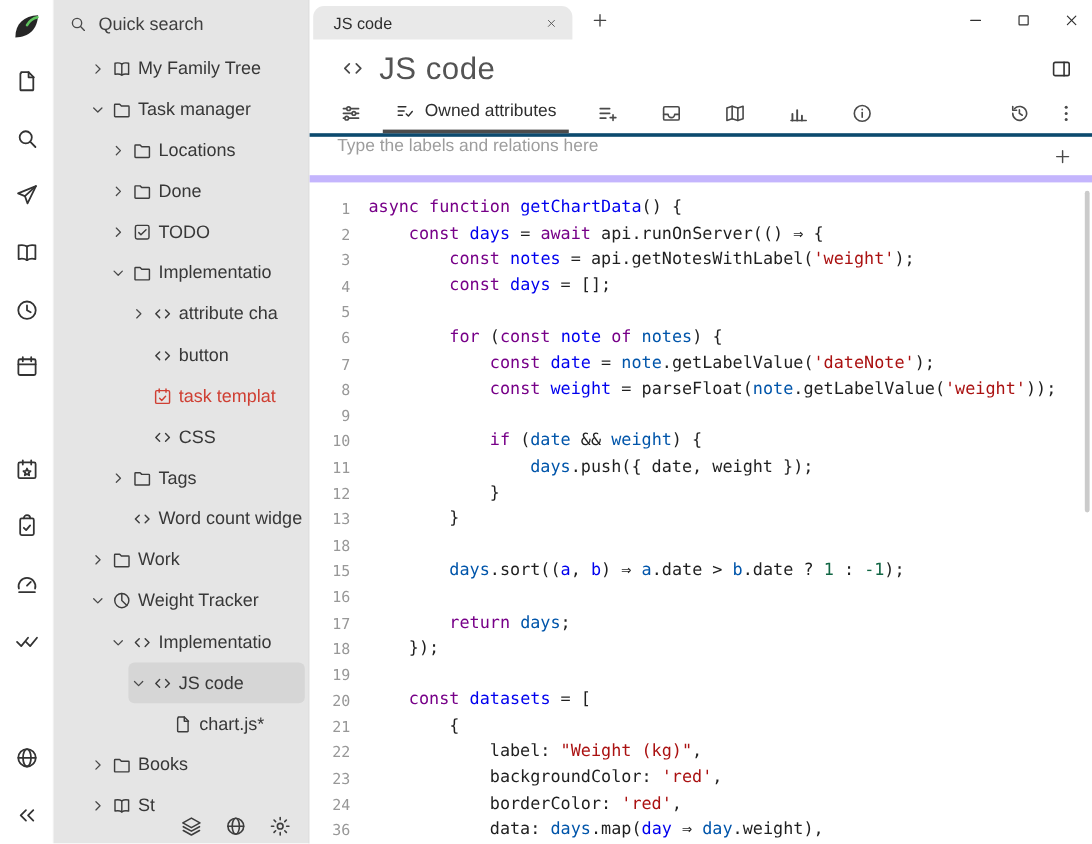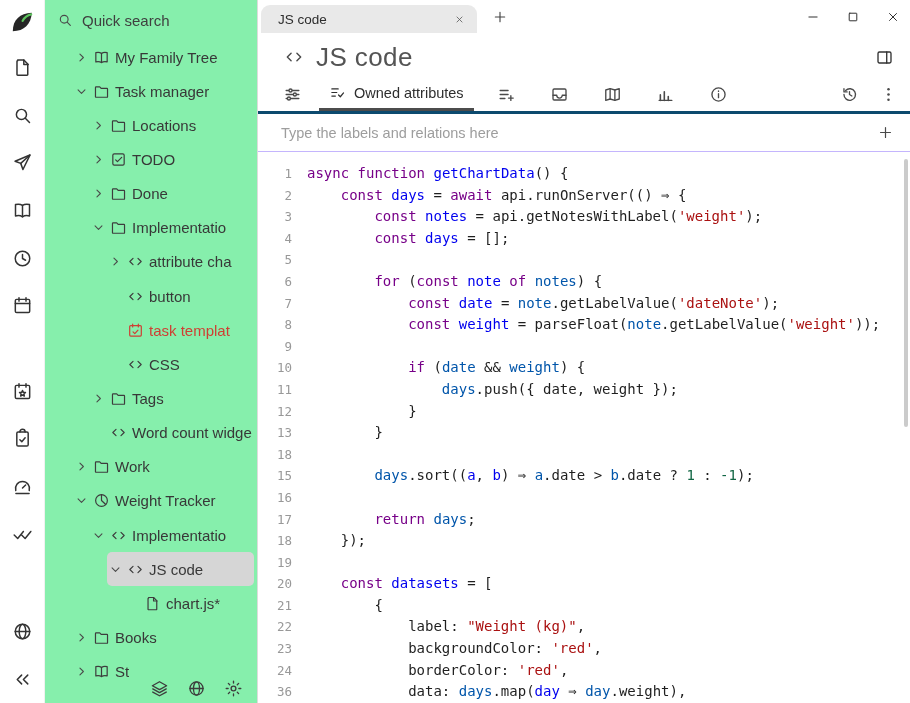--- a/index.html
+++ b/index.html
@@ -12,21 +12,21 @@
                   align-items:center; background:#fff; border-right:1px solid #f0f0f0; }
   .ab-icon { width:45px; height:47.6px; display:flex; align-items:center; justify-content:center;
              color:#333; cursor:pointer; }
   .ab-icon svg { width:21px; height:21px; }
   .ab-icon[data-icon="logo"] { height:44px; }
   .ab-icon[data-icon="logo"] svg { width:26px; height:26px; }
   .ab-gap { height:38px; }
   .ab-flex { flex:1; }
 
   
-  .tree-panel { width:213px; min-width:213px; height:100%; position:relative; background:#86efac;
+  .tree-panel { width:213px; min-width:213px; height:100%; position:relative; background:#e5e5e5;
                 border-right:1px solid #dcdcdc; display:flex; flex-direction:column; overflow:hidden; }
   .quick-search { height:40px; display:flex; align-items:center; gap:9px; padding-left:12px;
                   font-size:15px; color:#3f3f3f; cursor:pointer; }
   .qs-icon svg { width:16px; height:16px; color:#4a4a4a; }
   .tree { flex:1; overflow:hidden; }
   .tree-row { height:34.15px; display:flex; align-items:stretch; font-size:15px; color:#383838;
               white-space:nowrap; cursor:pointer; }
   .row-inner { display:flex; align-items:center; flex:1; margin-right:3px; border-radius:5px;
                overflow:hidden; }
   .chev { width:17px; min-width:17px; display:inline-flex; align-items:center; justify-content:center;
@@ -69,22 +69,22 @@
   .rb-icon { width:53px; display:flex; align-items:center; justify-content:center; cursor:pointer; }
   .rb-icon svg { width:19px; height:19px; }
   .rb-tab { display:flex; align-items:center; gap:8px; padding:0 10px; font-size:14.5px; color:#2e2e2e;
             border-bottom:3px solid #4c4c4c; cursor:pointer; }
   .rb-tab .icon { display:inline-flex; }
   .rb-tab .icon svg { width:17px; height:17px; }
   .rb-icons { display:flex; margin-left:6px; }
   .rb-right { margin-left:auto; display:flex; align-items:center; gap:20px; padding-right:2px; }
   .rb-right .rb-icon { width:auto; }
 
-  .attr-row { height:38px; display:flex; align-items:center; padding:0 16px 0 23px;
-              border-bottom:1px solid #c4b5fd; cursor:text; }
+  .attr-row { height:38px; display:flex; padding:0 16px 0 23px;
+              border-bottom:6px solid #c4b5fd; cursor:text; }
   .attr-placeholder { color:#9d9d9d; font-size:14.5px; flex:1; }
   .attr-add { color:#4a4a4a; display:inline-flex; cursor:pointer; }
   .attr-add svg { width:17px; height:17px; }
 
   .editor { flex:1; display:flex; overflow:hidden; position:relative; padding-top:11px;
             font-family:"DejaVu Sans Mono","Liberation Mono",monospace; font-size:14px; cursor:text; }
   .gutter { width:44px; min-width:44px; text-align:right; padding-right:10px; color:#989898;
             font-size:12.5px; }
   .gline { height:21.6px; line-height:21.6px; }
   .code { flex:1; padding-left:5px; color:#1f1f1f; overflow:hidden; }
@@ -241,42 +241,42 @@
             <span class="tlabel">Locations</span>
           </div>
         </div>
         <div class="tree-row" style="padding-left: 45px;">
           <div class="row-inner">
             <span class="chev icon" data-icon="chevron-right">
               <svg viewBox="0 0 24 24" fill="none" stroke="currentColor" stroke-width="1.7" stroke-linecap="round" stroke-linejoin="round">
                 <path d="M9.5 6.5 15 12l-5.5 5.5"></path>
               </svg>
             </span>
+            <span class="ticon icon" data-icon="folder">
+              <svg viewBox="0 0 24 24" fill="none" stroke="currentColor" stroke-width="1.7" stroke-linecap="round" stroke-linejoin="round">
+                <path d="M3.5 6.3c0-.5.4-.8.8-.8h5.2l2 2h8.2c.4 0 .8.3.8.8v11c0 .5-.4.8-.8.8H4.3a.8.8 0 0 1-.8-.8z"></path>
+              </svg>
+            </span>
+            <span class="tlabel">Done</span>
+          </div>
+        </div>
+        <div class="tree-row" style="padding-left: 45px;">
+          <div class="row-inner">
+            <span class="chev icon" data-icon="chevron-right">
+              <svg viewBox="0 0 24 24" fill="none" stroke="currentColor" stroke-width="1.7" stroke-linecap="round" stroke-linejoin="round">
+                <path d="M9.5 6.5 15 12l-5.5 5.5"></path>
+              </svg>
+            </span>
             <span class="ticon icon" data-icon="checklist">
               <svg viewBox="0 0 24 24" fill="none" stroke="currentColor" stroke-width="1.7" stroke-linecap="round" stroke-linejoin="round">
                 <rect x="4" y="4" width="16" height="16" rx="2"></rect>
                 <path d="M8 12.5l2.5 2.5L16.5 9"></path>
               </svg>
             </span>
             <span class="tlabel">TODO</span>
-          </div>
-        </div>
-        <div class="tree-row" style="padding-left: 45px;">
-          <div class="row-inner">
-            <span class="chev icon" data-icon="chevron-right">
-              <svg viewBox="0 0 24 24" fill="none" stroke="currentColor" stroke-width="1.7" stroke-linecap="round" stroke-linejoin="round">
-                <path d="M9.5 6.5 15 12l-5.5 5.5"></path>
-              </svg>
-            </span>
-            <span class="ticon icon" data-icon="folder">
-              <svg viewBox="0 0 24 24" fill="none" stroke="currentColor" stroke-width="1.7" stroke-linecap="round" stroke-linejoin="round">
-                <path d="M3.5 6.3c0-.5.4-.8.8-.8h5.2l2 2h8.2c.4 0 .8.3.8.8v11c0 .5-.4.8-.8.8H4.3a.8.8 0 0 1-.8-.8z"></path>
-              </svg>
-            </span>
-            <span class="tlabel">Done</span>
           </div>
         </div>
         <div class="tree-row" style="padding-left: 45px;">
           <div class="row-inner">
             <span class="chev icon" data-icon="chevron-down">
               <svg viewBox="0 0 24 24" fill="none" stroke="currentColor" stroke-width="1.7" stroke-linecap="round" stroke-linejoin="round">
                 <path d="M6.5 9.5 12 15l5.5-5.5"></path>
               </svg>
             </span>
             <span class="ticon icon" data-icon="folder">

